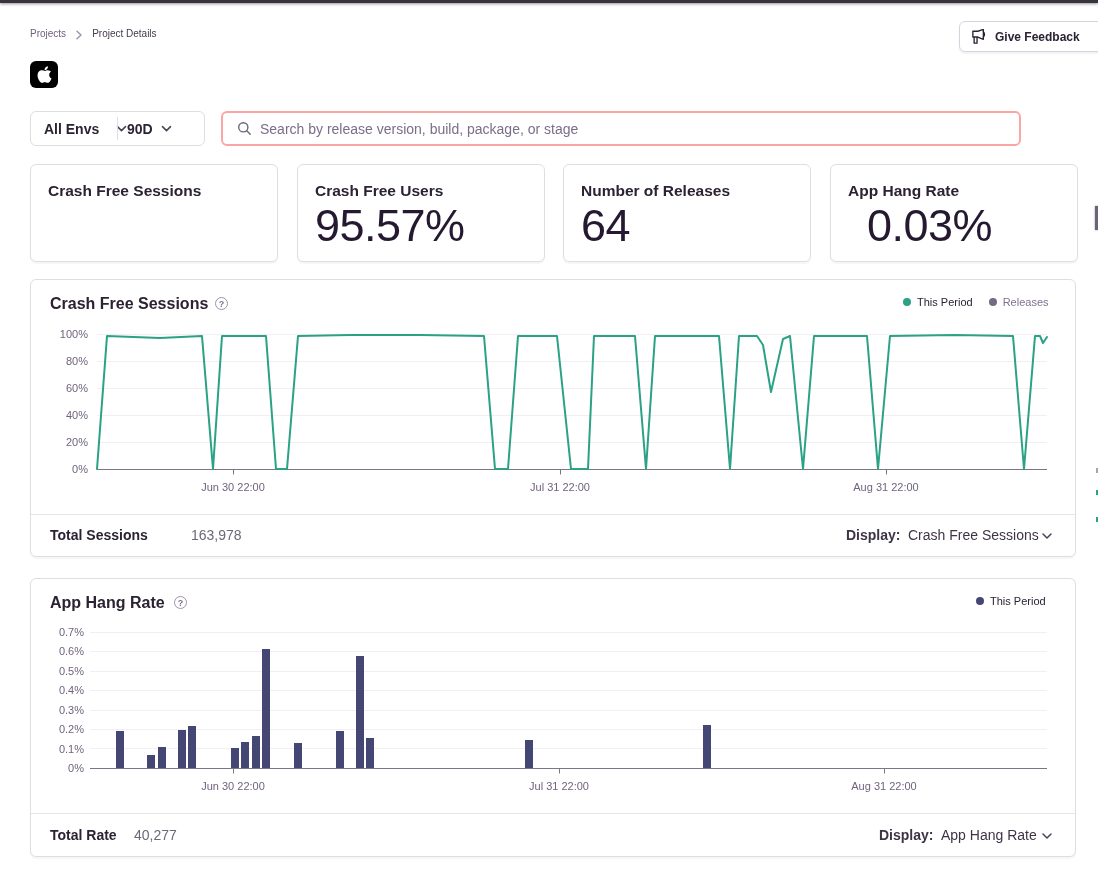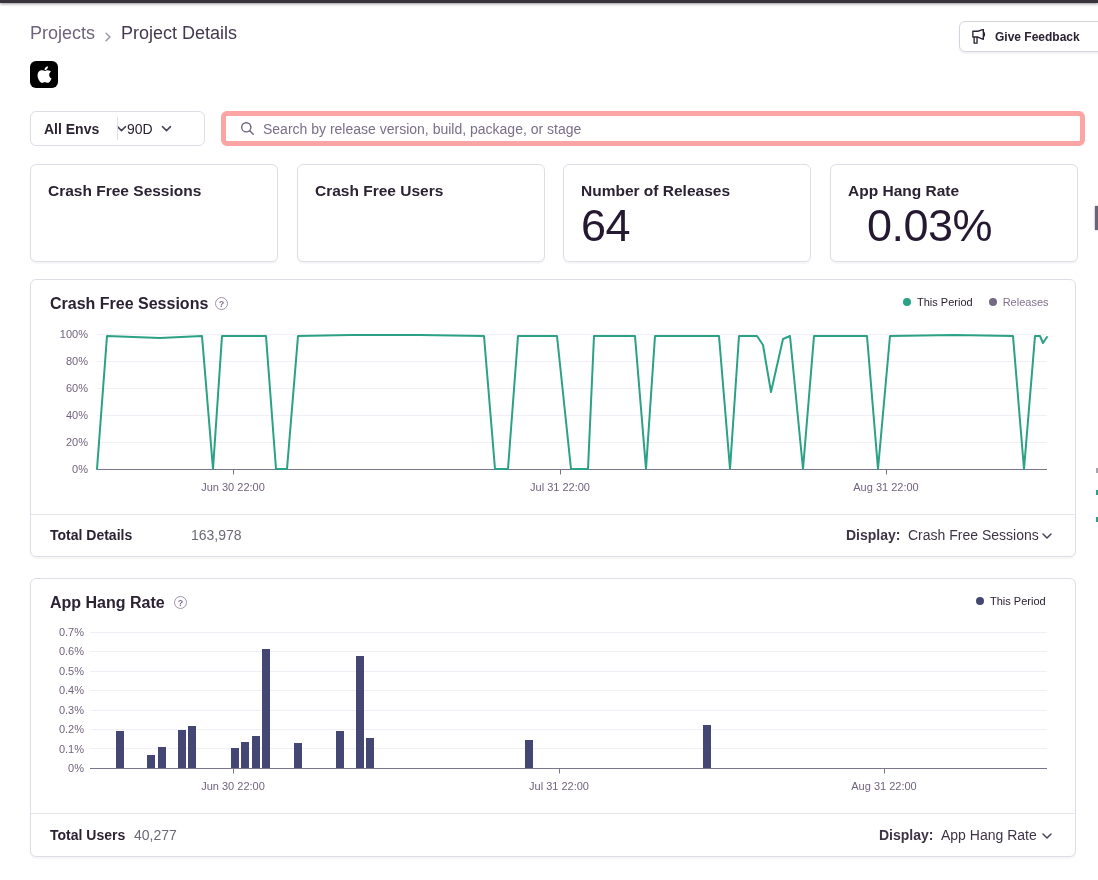--- a/index.html
+++ b/index.html
@@ -19,21 +19,21 @@
   .legend { position:absolute; font-size:11px; display:flex; align-items:center; }
   .dot { width:8px; height:8px; border-radius:50%; display:inline-block; }
   .ftext { position:absolute; font-size:14px; }
 </style>
 </head>
 <body>
 <div id="page">
 
   <div class="abs" style="left:0;top:0;width:1098px;height:3px;background:#39343c;box-shadow:0 1px 3px rgba(57,52,60,0.55);"></div>
 
-  <div class="abs" style="left:30px;top:28px;height:16px;display:flex;align-items:flex-end;font-size:18px;">
+  <div class="abs" style="left:30px;top:28px;height:16px;display:flex;align-items:flex-start;font-size:10px;">
     <span style="color:#6f637e;">Projects</span>
     <svg width="14" height="14" viewBox="0 0 14 14" style="margin:0 6px;">
         <path d="M5 3.2 L9 7 L5 10.8" fill="none" stroke="#9d93a8" stroke-width="1.4" stroke-linecap="round" stroke-linejoin="round"></path>
       </svg>
     <span style="color:#43394f;">Project Details</span>
   </div>
 
   <div class="abs" style="left:959px;top:21px;width:152px;height:31px;background:#fff;border:1px solid #d8d2de;border-radius:6px;box-shadow:0 2px 2px rgba(43,34,51,0.06);display:flex;align-items:center;padding-left:12px;">
     <svg width="15" height="15" viewBox="0 0 14 14" fill="none" stroke="#2b2233" stroke-width="1.25" stroke-linejoin="round">
       <path d="M0.8 2.1 H5.4 L10.6 0.4 V9.6 L5.4 7.5 H0.8 Z"></path>
@@ -51,38 +51,39 @@
 
   <div class="abs" style="left:30px;top:111px;width:175px;height:35px;border:1px solid #e0dce5;border-radius:6px;background:#fff;"></div>
   <div class="abs" style="left:44px;top:111px;height:35px;display:flex;align-items:center;gap:9px;">
     <span style="font-size:14px;font-weight:700;color:#2b2233;">All Envs</span>
     <svg width="13" height="13" viewBox="0 0 13 13" style="margin-left:7px;">
         <path d="M2.5 4.6 L6.5 8.6 L10.5 4.6" fill="none" stroke="#4a4253" stroke-width="1.5" stroke-linecap="round" stroke-linejoin="round"></path>
       </svg>
   </div>
   <div class="abs" style="left:117px;top:117px;width:1px;height:23px;background:#e0dce5;"></div>
   <div class="abs" style="left:127px;top:111px;height:35px;display:flex;align-items:center;">
-    <span style="font-size:14px;font-weight:400;color:#2b2233;">90D</span>
+    <span style="font-size:14px;font-weight:700;color:#2b2233;">90D</span>
     <svg width="13" height="13" viewBox="0 0 13 13" style="margin-left:7px;">
         <path d="M2.5 4.6 L6.5 8.6 L10.5 4.6" fill="none" stroke="#4a4253" stroke-width="1.5" stroke-linecap="round" stroke-linejoin="round"></path>
       </svg>
   </div>
-  <div class="abs" style="left:221px;top:111px;width:864px;height:35px;border:5px solid #fca5a5;border-radius:6px;background:#fff;display:flex;align-items:center;padding-left:14px;">
+  <div class="abs" style="left:221px;top:111px;width:800px;height:35px;border:2px solid #fca5a5;border-radius:6px;background:#fff;display:flex;align-items:center;padding-left:14px;">
     <svg width="15" height="15" viewBox="0 0 15 15">
         <circle cx="6.3" cy="6.3" r="4.6" fill="none" stroke="#71637e" stroke-width="1.4"></circle>
         <path d="M9.8 9.8 L13.2 13.2" stroke="#71637e" stroke-width="1.4" stroke-linecap="round"></path>
       </svg>
     <span style="font-size:14px;color:#7a6e89;margin-left:8px;">Search by release version, build, package, or stage</span>
   </div>
 
   <div class="card" style="left:30px;top:164px;width:248px;height:98px;"></div>
   <div class="ctitle" style="left:48px;top:182px;">Crash Free Sessions</div>
 
   <div class="card" style="left:297px;top:164px;width:248px;height:98px;"></div>
   <div class="ctitle" style="left:315px;top:182px;">Crash Free Users</div>
+  <div class="cvalue" style="left:315px;top:200px;">95.57%</div>
 
   <div class="card" style="left:563px;top:164px;width:248px;height:98px;"></div>
   <div class="ctitle" style="left:581px;top:182px;">Number of Releases</div>
   <div class="cvalue" style="left:581px;top:200px;">64</div>
 
   <div class="card" style="left:830px;top:164px;width:248px;height:98px;"></div>
   <div class="ctitle" style="left:848px;top:182px;">App Hang Rate</div>
   <div class="cvalue" style="left:848px;top:200px;margin-left:19px;">0.03%</div>
 
   <div class="abs" style="left:1095px;top:206px;width:3px;height:24px;background:#6b6478;box-shadow:0 0 2px rgba(107,100,120,0.8);"></div>
@@ -93,37 +94,37 @@
   <div class="panel" style="left:30px;top:279px;width:1046px;height:278px;"></div>
   <div class="ptitle" style="left:50px;top:295px;">Crash Free Sessions</div>
   <div class="qicon" style="left:215px;top:297px;">?</div>
   <div class="legend" style="left:903px;top:296px;">
     <span class="dot" style="background:#2ba185;"></span>
     <span style="color:#2b2233;margin-left:6px;">This Period</span>
     <span class="dot" style="background:#756a84;margin-left:16px;"></span>
     <span style="color:#80708f;margin-left:6px;">Releases</span>
   </div>
   <div class="abs" style="left:31px;top:514px;width:1044px;height:1px;background:#e9e5ee;"></div>
-  <div class="ftext" style="left:50px;top:527px;font-weight:700;color:#2b2233;">Total Details</div>
+  <div class="ftext" style="left:50px;top:527px;font-weight:700;color:#2b2233;">Total Sessions</div>
   <div class="ftext" style="left:155px;top:527px;color:#6d6876;margin-left:36px;">163,978</div>
   <div class="ftext" style="left:846px;top:527px;font-weight:700;color:#3e3446;">Display:</div>
   <div class="ftext" style="left:908px;top:527px;color:#3e3446;">Crash Free Sessions</div>
   <svg class="abs" style="left:1040px;top:529px;" width="14" height="14" viewBox="0 0 14 14">
       <path d="M3 5 L7 9 L11 5" fill="none" stroke="#4a4253" stroke-width="1.5" stroke-linecap="round" stroke-linejoin="round"></path>
     </svg>
 
   <div class="panel" style="left:30px;top:578px;width:1046px;height:279px;"></div>
   <div class="ptitle" style="left:50px;top:594px;">App Hang Rate</div>
   <div class="qicon" style="left:174px;top:596px;">?</div>
   <div class="legend" style="left:976px;top:595px;">
     <span class="dot" style="background:#444674;"></span>
     <span style="color:#2b2233;margin-left:6px;">This Period</span>
   </div>
   <div class="abs" style="left:31px;top:813px;width:1044px;height:1px;background:#e9e5ee;"></div>
-  <div class="ftext" style="left:50px;top:827px;font-weight:700;color:#2b2233;">Total Users</div>
+  <div class="ftext" style="left:50px;top:827px;font-weight:700;color:#2b2233;">Total Rate</div>
   <div class="ftext" style="left:134px;top:827px;color:#6d6876;">40,277</div>
   <div class="ftext" style="left:879px;top:827px;font-weight:700;color:#3e3446;">Display:</div>
   <div class="ftext" style="left:941px;top:827px;color:#3e3446;">App Hang Rate</div>
   <svg class="abs" style="left:1040px;top:829px;" width="14" height="14" viewBox="0 0 14 14">
       <path d="M3 5 L7 9 L11 5" fill="none" stroke="#4a4253" stroke-width="1.5" stroke-linecap="round" stroke-linejoin="round"></path>
     </svg>
 
   <svg class="abs" style="left:0;top:0;" width="1098" height="880" viewBox="0 0 1098 880" font-family="Liberation Sans, sans-serif">
 
     <g font-size="11" fill="#71637e" text-anchor="end">

